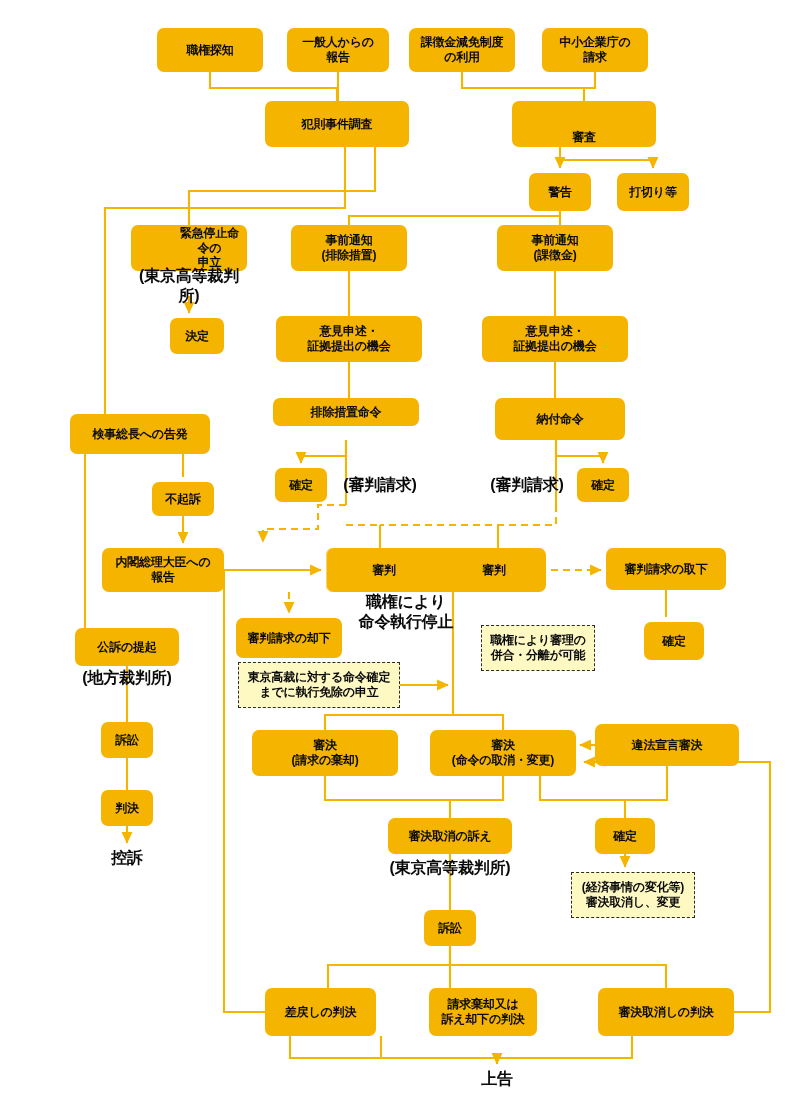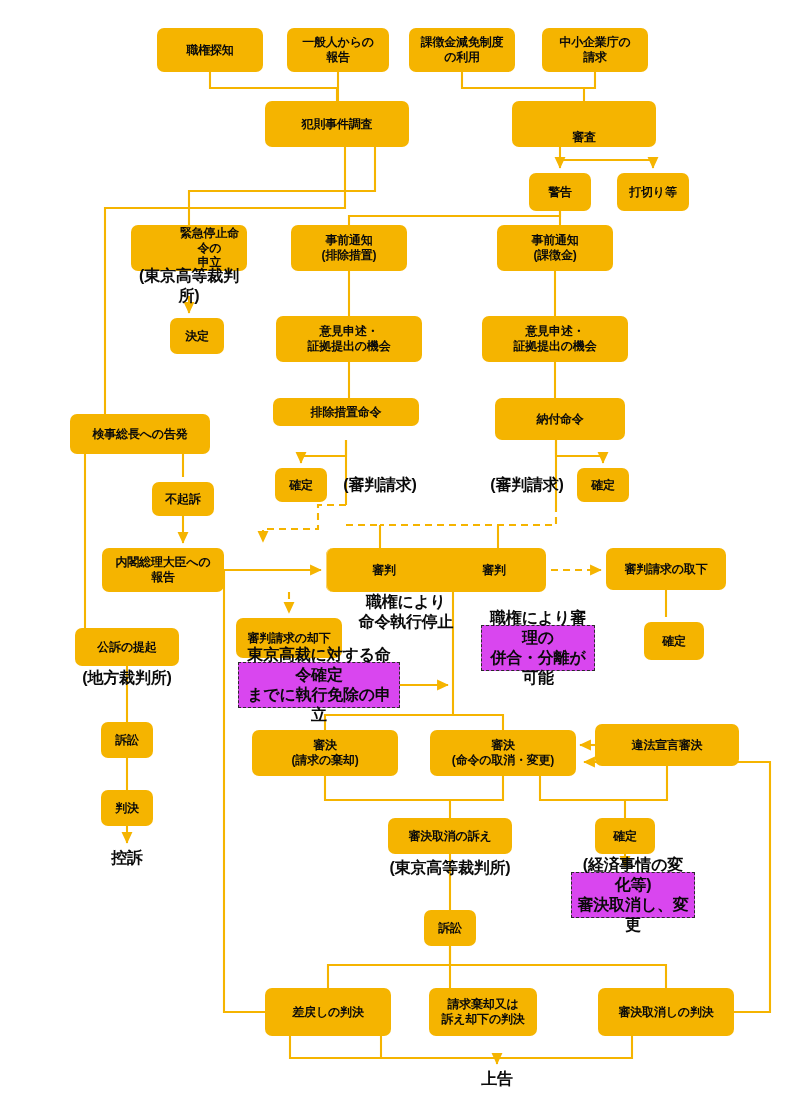--- a/index.html
+++ b/index.html
@@ -62,24 +62,24 @@
     text-align: center;
     white-space: pre-line;
     letter-spacing: -0.2px;
     background: transparent;
     z-index: 3;
   }
   .dashbox {
     position: absolute;
     box-sizing: border-box;
     border: 1.4px dashed #2b2b2b;
-    background: #d946ef;
+    background: #fef9c3;
     color: #0a0a0a;
     font-weight: bold;
-    font-size: 16px;
+    font-size: 12px;
     line-height: 1.24;
     display: flex;
     align-items: center;
     justify-content: center;
     text-align: center;
     white-space: pre-line;
     letter-spacing: -0.2px;
     padding: 2px 4px;
     z-index: 3;
   }
@@ -233,20 +233,20 @@
       <div class="node" style="left: 595px; top: 818px; width: 60px; height: 36px;"><span>確定</span></div>
       <div class="plain" style="left: 386px; top: 858px; width: 128px; height: 20px;"><span>(東京高等裁判所)</span></div>
       <div class="dashbox" style="left: 571px; top: 872px; width: 124px; height: 46px;"><span>(経済事情の変化等)
 審決取消し、変更</span></div>
       <div class="node" style="left: 424px; top: 910px; width: 52px; height: 36px;"><span>訴訟</span></div>
       <div class="node" style="left: 75px; top: 628px; width: 104px; height: 38px;"><span>公訴の提起</span></div>
       <div class="plain" style="left: 75px; top: 668px; width: 104px; height: 20px;"><span>(地方裁判所)</span></div>
       <div class="node" style="left: 101px; top: 722px; width: 52px; height: 36px;"><span>訴訟</span></div>
       <div class="node" style="left: 101px; top: 790px; width: 52px; height: 36px;"><span>判決</span></div>
       <div class="plain" style="left: 101px; top: 846px; width: 52px; height: 24px;"><span>控訴</span></div>
-      <div class="node" style="left: 265px; top: 988px; width: 126px; height: 48px;"><span>差戻しの判決</span></div>
+      <div class="node" style="left: 265px; top: 988px; width: 111px; height: 48px;"><span>差戻しの判決</span></div>
       <div class="node" style="left: 429px; top: 988px; width: 108px; height: 48px;"><span>請求棄却又は
 訴え却下の判決</span></div>
       <div class="node" style="left: 598px; top: 988px; width: 136px; height: 48px;"><span>審決取消しの判決</span></div>
       <div class="plain" style="left: 471px; top: 1068px; width: 52px; height: 22px;"><span>上告</span></div>
     </div>
 
 </div>
 
 </body></html>

